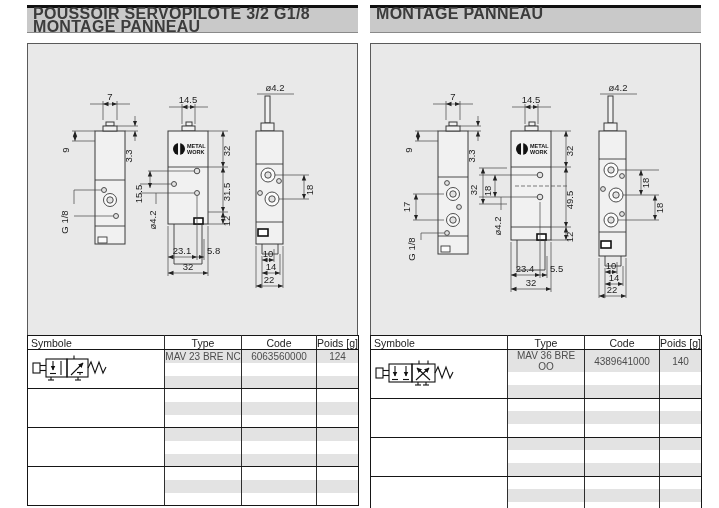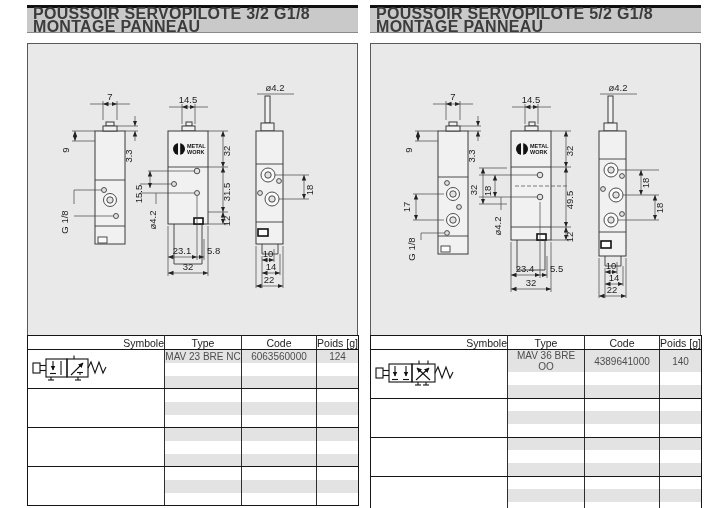--- a/index.html
+++ b/index.html
@@ -31,21 +31,21 @@
   .dt { font-family:"Liberation Sans",sans-serif; font-size:9.5px; fill:#1d1d1d; }
   .lg { font-family:"Liberation Sans",sans-serif; font-size:5.5px; font-weight:bold; fill:#111; }
   .sl { stroke:#111; stroke-width:1.1; fill:none; }
 
   
   table.spec { position:absolute; left:0; top:330px; width:331px;
                border-collapse:collapse; table-layout:fixed; background:#fff;
                border:1.5px solid #161616; }
   .spec th { height:14px; font-size:10.5px; font-weight:normal; color:#222;
              border-bottom:1.5px solid #161616; padding:0; }
-  .spec th.h-sym { text-align:right; padding-left:3px; }
+  .spec th.h-sym { text-align:left; padding-left:3px; }
   .spec td { height:13px; padding:0; font-size:10px; color:#4d4d4d; text-align:center;
              overflow:hidden; }
   .spec .ct, .spec .cc, .spec .cp, .spec th.bl { border-left:1px solid #2e2e2e; }
   .spec tbody tr:nth-child(odd) td.d { background:#e3e3e3; }
   .spec tbody tr:nth-child(3n) td { border-bottom:1.5px solid #161616; }
   .spec td.sym { background:#fff; border-bottom:1.5px solid #161616; text-align:left;
                  vertical-align:middle; padding-left:4px; }
 </style>
 </head>
 <body>
@@ -292,21 +292,20 @@
             <td class="cc d"></td>
             <td class="cp d"></td>
           </tr>
       </tbody>
     </table>
   </div>
 
   <div class="section right">
 
     <div class="hdr">
-      <div class="tl">POUSSOIR SERVOPILOTE 5/2 G1/8</div>
       <div class="tl">MONTAGE PANNEAU</div>
     </div>
 
     <div class="panel">
       <svg width="329" height="290" viewBox="0 0 329 290">
         <defs>
           <marker id="mB" viewBox="0 0 6 6" refX="5.5" refY="3" markerWidth="6" markerHeight="6" markerUnits="userSpaceOnUse" orient="auto-start-reverse">
             <path d="M0,0.8 L5.5,3 L0,5.2 z" fill="#222"></path>
           </marker>
         </defs>

